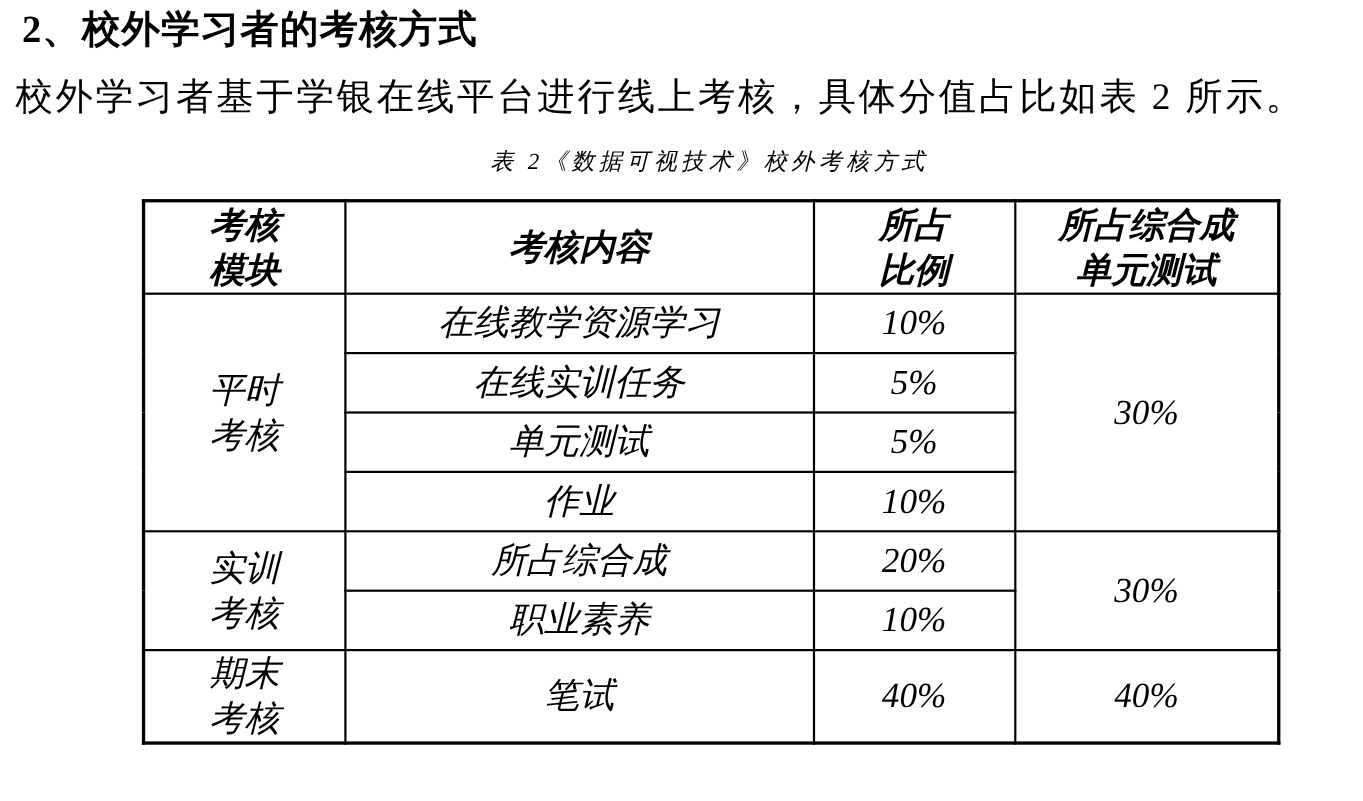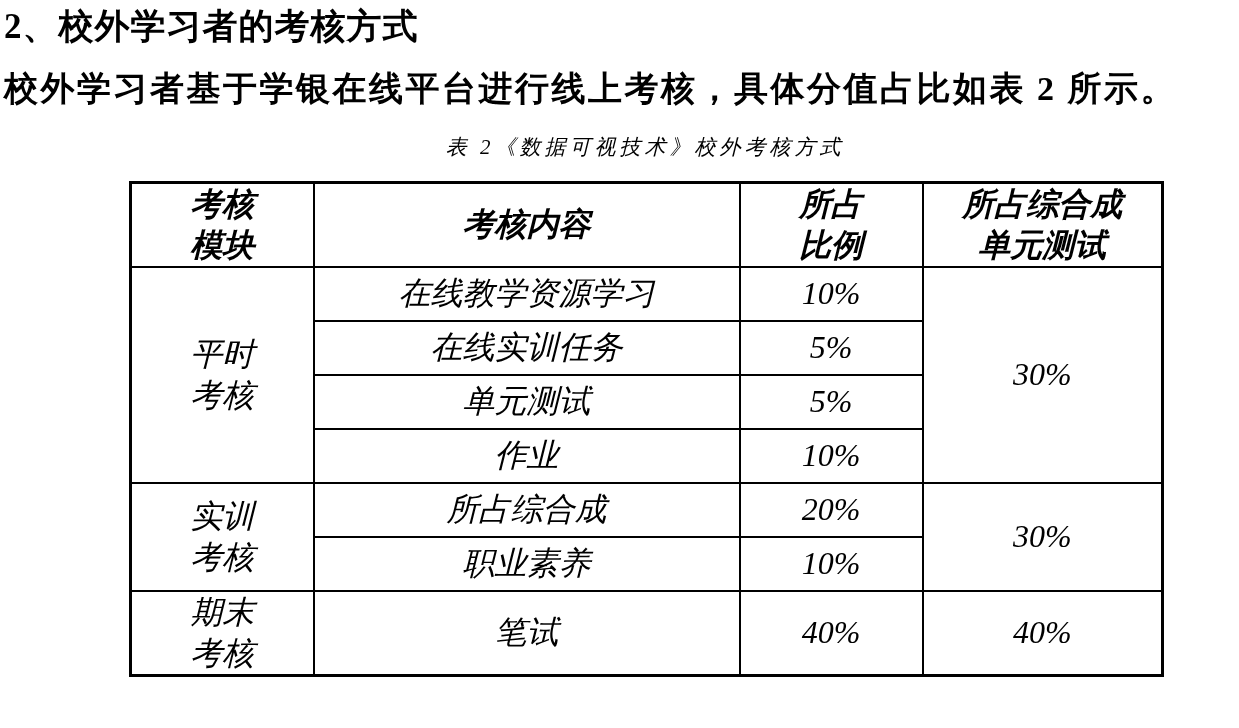--- a/index.html
+++ b/index.html
@@ -11,30 +11,30 @@
     font-family: "Liberation Serif", "DejaVu Serif", serif;
   }
   .page {
     position: relative;
     width: 1239px;
     height: 728px;
     background: #ffffff;
     overflow: hidden;
   }
   .heading {
-    margin: 4px 0 0 4px;
+    margin: 4px 0 0 20px;
     font-size: 35px;
     font-weight: bold;
     letter-spacing: 1px;
     line-height: 1.3;
   }
   .para {
-    margin: 17px 0 0 4px;
+    margin: 17px 0 0 14px;
     font-size: 34px;
-    font-weight: bold;
+    font-weight: normal;
     letter-spacing: 2.5px;
     line-height: 1.3;
     white-space: nowrap;
   }
   .table-wrap {
     margin: 22px 0 0 129px;
     width: 1032px;
   }
   .caption {
     text-align: center;

